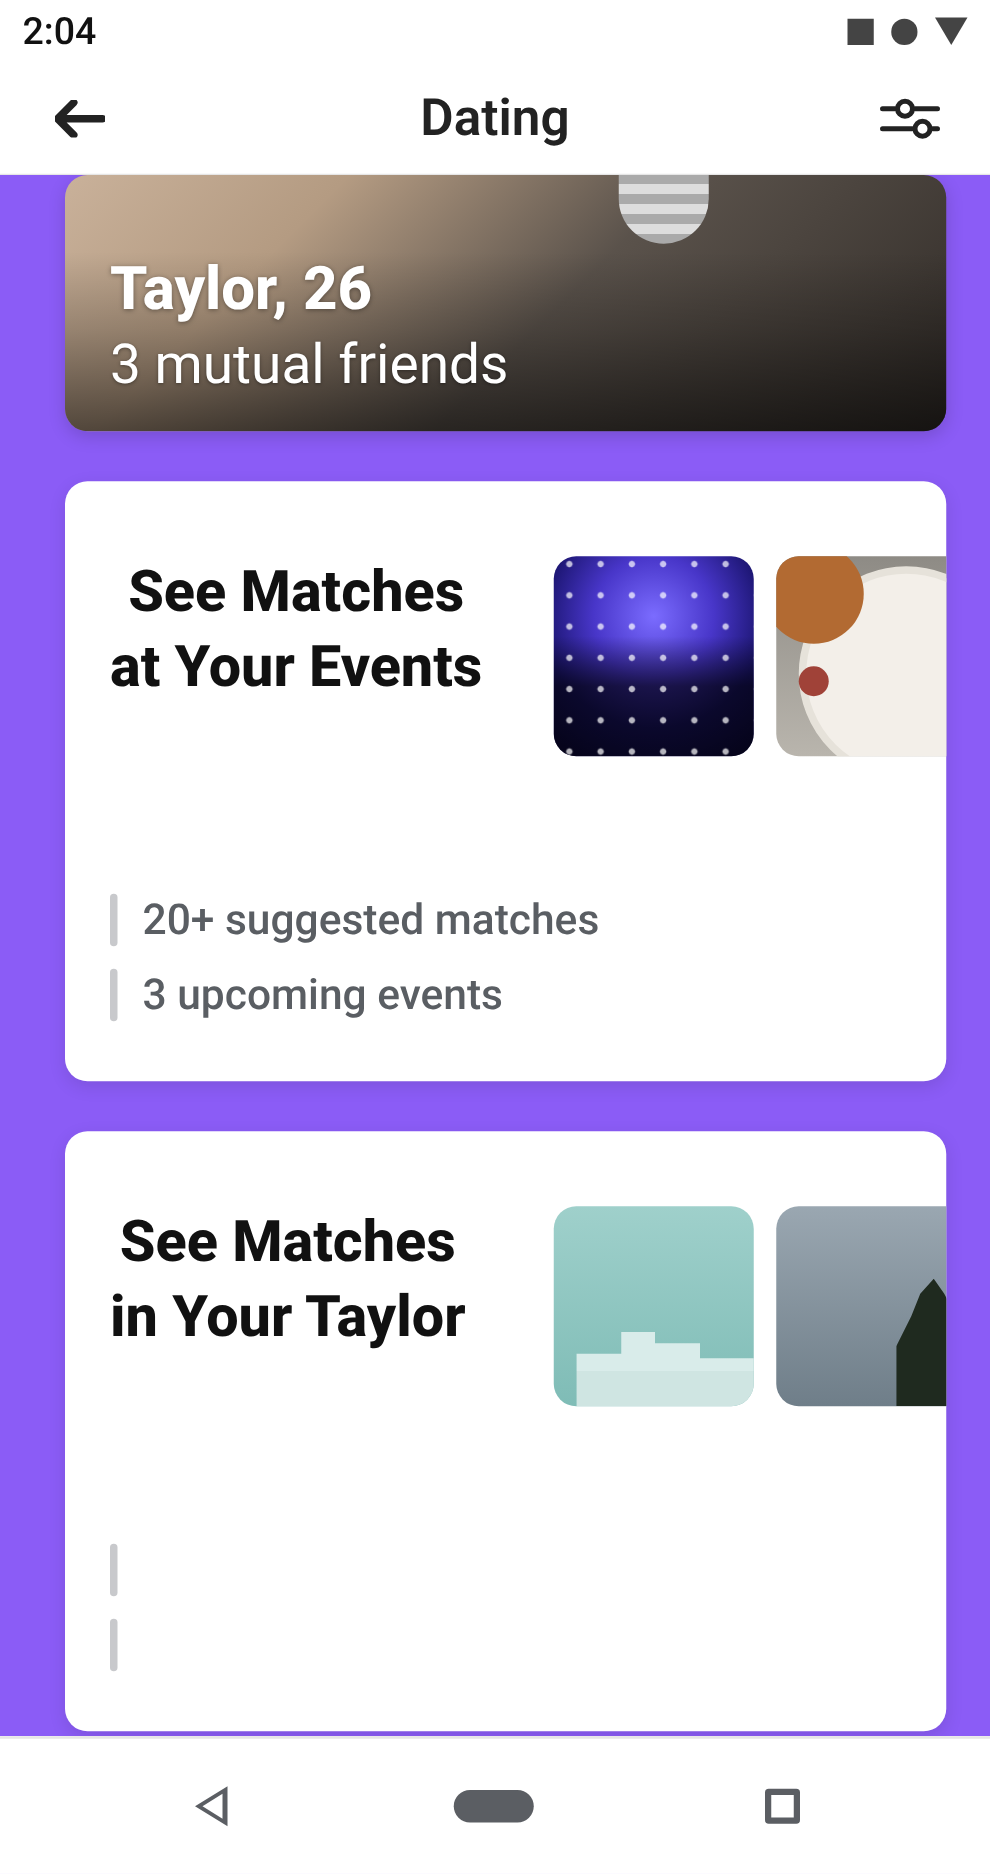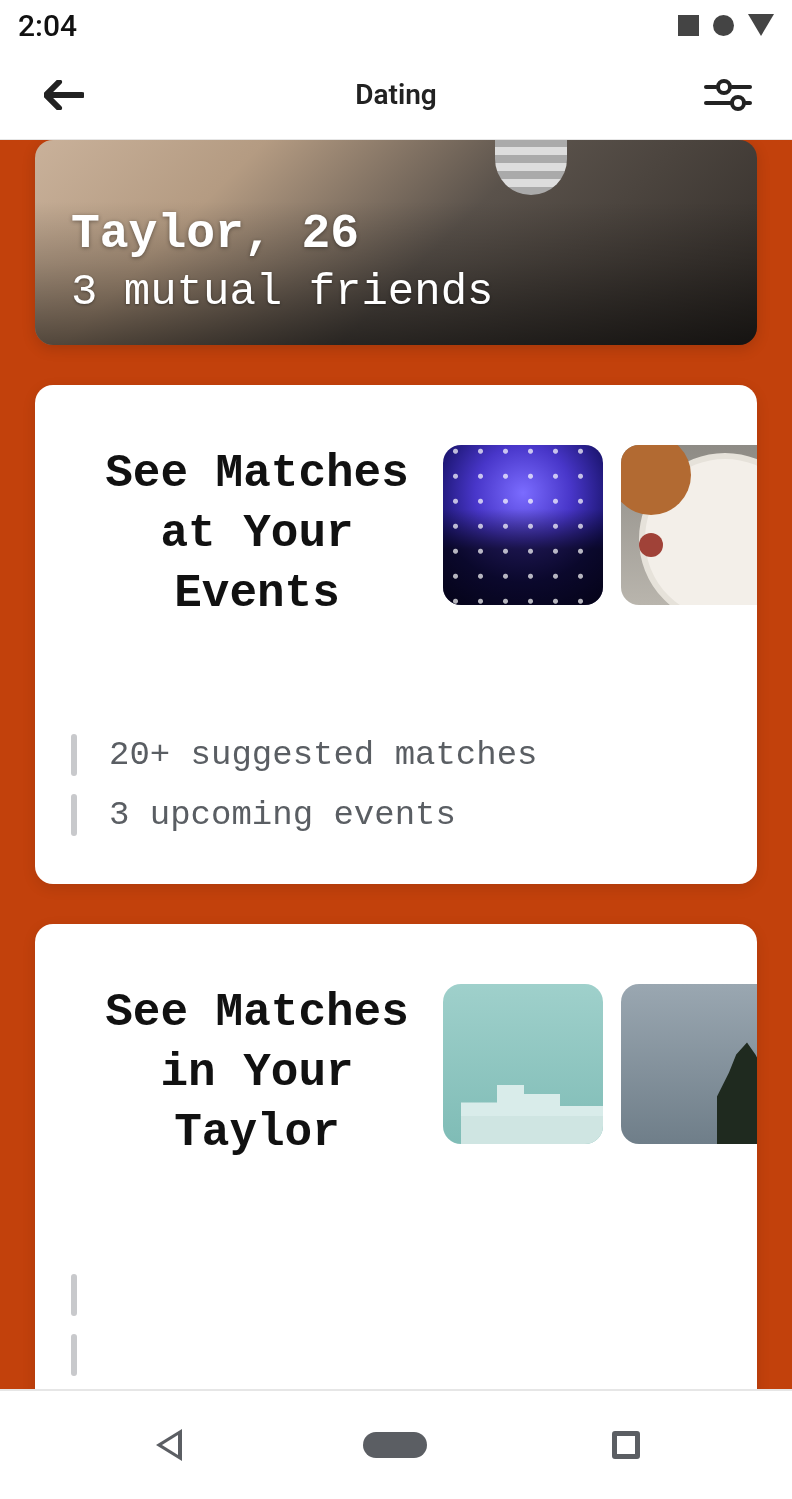--- a/index.html
+++ b/index.html
@@ -43,33 +43,32 @@
     .app-header {
       height: 90px;
       display: flex;
       align-items: center;
       justify-content: space-between;
       padding: 0 40px;
       border-bottom: 1px solid #e6e6e6;
     }
     .back-btn { width: 48px; height: 48px; display:flex; align-items:center; justify-content:center; }
     .app-title {
-      font-size: 28px;
+      font-size: 41px;
       font-weight: 600;
       color: #222;
     }
     .settings-btn { width: 48px; height: 48px; display:flex; align-items:center; justify-content:center; }
 
     
     .content {
       height: calc(1499px - 50px - 90px - 110px);
-      background: #c2410c;
-      padding: 0 0 40px 0;
+      background: #8b5cf6;
+      padding: 0 0 40px 17px;
       overflow: hidden;
-      font-family: Liberation Mono, monospace;
     }
 
     
     .profile-card {
       margin: 0 35px 40px 35px;
       height: 205px;
       border-radius: 18px;
       position: relative;
       overflow: hidden;
       background: linear-gradient(135deg, #c9b19a 0%, #b49b82 25%, #5a524b 55%, #2f2a26 100%);
@@ -159,21 +158,21 @@
     }
     .thumb.sky::after {
       content:""; position:absolute; right:-20px; bottom:0; width:120px; height:120px;
       background: #1f2a1f;
       clip-path: polygon(30% 100%, 30% 60%, 40% 40%, 46% 25%, 55% 15%, 62% 25%, 70% 40%, 80% 55%, 90% 75%, 100% 100%);
     }
 
     .stat-row {
       display: flex;
       align-items: center;
-      gap: 32px;
+      gap: 20px;
       margin-top: 18px;
     }
     .stat-row:first-of-type { margin-top: 0; }
     .stat-bar {
       width: 6px; height: 42px; border-radius: 3px; background: #c8c9cc;
     }
     .stat-text {
       font-size: 34px; color: #5a5e63; font-weight: 500;
     }
 

